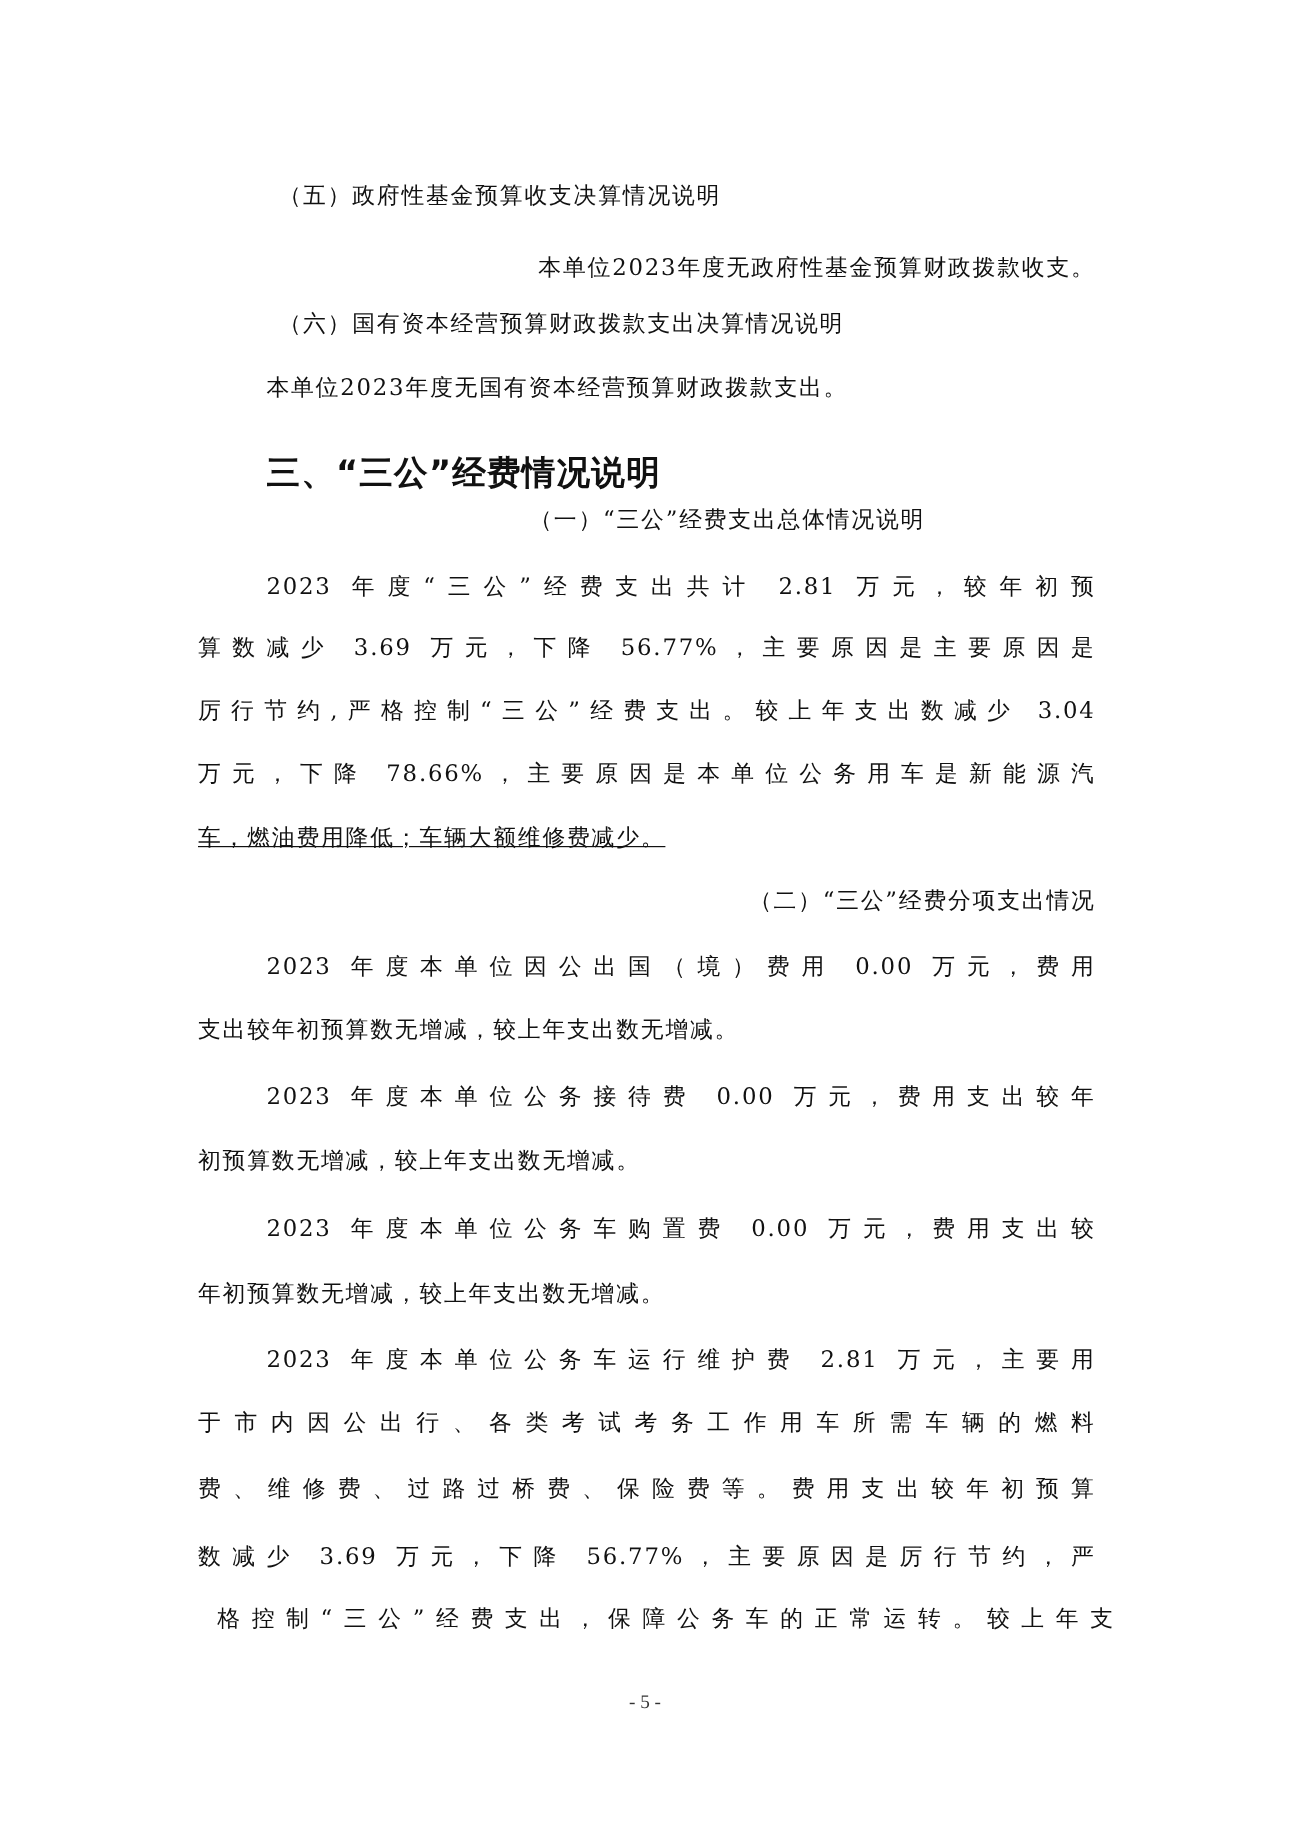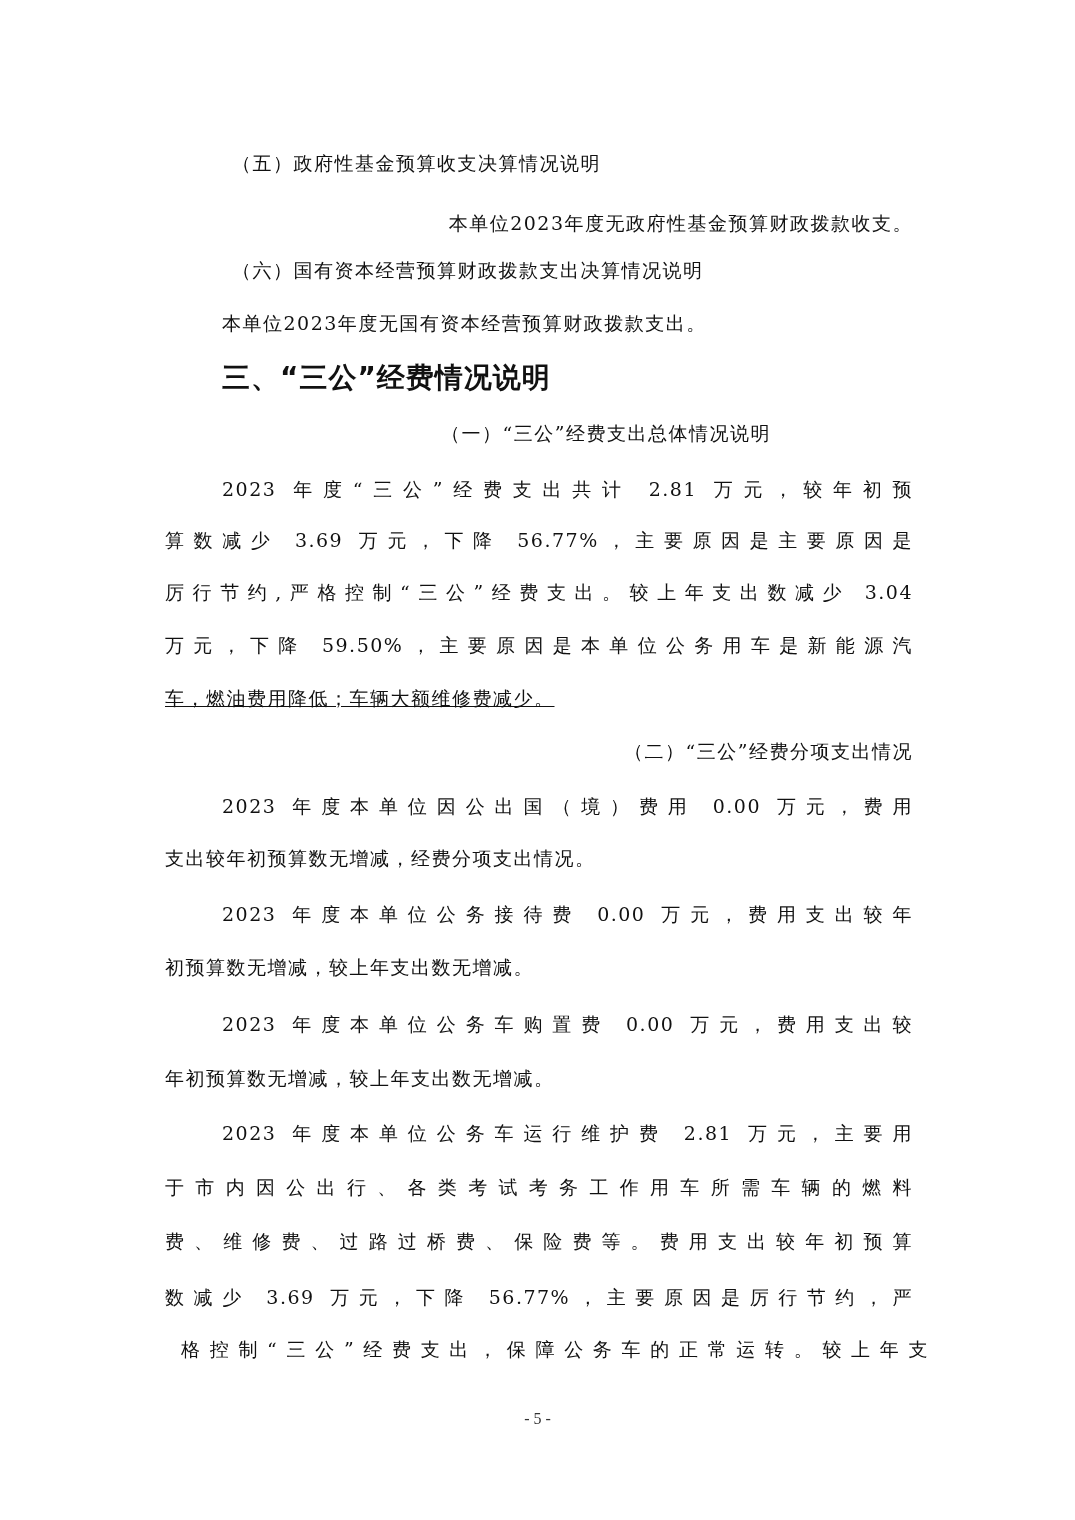--- a/index.html
+++ b/index.html
@@ -3,53 +3,53 @@
   <meta charset="utf-8">
   <style>
     html, body { margin: 0; padding: 0; background: #ffffff; }
     body { width: 1075px; height: 1520px; position: relative; overflow: hidden;
       font-family: "DejaVu Serif", "Liberation Serif", serif; color: #111; }
     .line { position: absolute; left: 165px; width: 748px; font-size: 19px; line-height: 34px;
       white-space: nowrap; letter-spacing: 1.5px; }
     .just { text-align: justify; text-align-last: justify; }
     .ind { left: 222px; width: 691px; }
     .ind2 { left: 232px; }
-    .bold { font-family: "DejaVu Sans", "Liberation Sans", sans-serif; font-weight: bold; font-size: 28px; letter-spacing: 1px; }
+    .bold { font-family: "DejaVu Sans", "Liberation Sans", sans-serif; font-weight: bold; font-size: 28px; letter-spacing: 1px; margin-top: 16px; }
     .pagenum { position: absolute; top: 1410px; left: 0; width: 1075px; text-align: center;
       font-size: 16px; color: #333; font-family: "Liberation Serif", serif; }
   </style>
 </head>
 <body>
 
 <div>
   <div class="line ind2" style="top:146px;">（五）政府性基金预算收支决算情况说明</div>
   <div class="line ind" style="top:206px;text-align:right;">本单位2023年度无政府性基金预算财政拨款收支。</div>
   <div class="line ind2" style="top:253px;">（六）国有资本经营预算财政拨款支出决算情况说明</div>
   <div class="line ind" style="top:306px;">本单位2023年度无国有资本经营预算财政拨款支出。</div>
 
   <div class="line ind bold" style="top:361px;">三、“三公”经费情况说明</div>
   <div class="line ind2" style="top:416px;text-align:center;">（一）“三公”经费支出总体情况说明</div>
 
   <div class="line ind just" style="top:472px;">2023 年度“三公”经费支出共计 2.81 万元，较年初预</div>
   <div class="line just" style="top:523px;">算数减少 3.69 万元，下降 56.77%，主要原因是主要原因是</div>
   <div class="line just" style="top:575px;">厉行节约,严格控制“三公”经费支出。较上年支出数减少 3.04</div>
-  <div class="line just" style="top:628px;">万元，下降 59.50%，主要原因是本单位公务用车是新能源汽</div>
+  <div class="line just" style="top:628px;">万元，下降 78.66%，主要原因是本单位公务用车是新能源汽</div>
   <div class="line" style="top:681px;text-decoration:underline;">车，燃油费用降低；车辆大额维修费减少。</div>
 
   <div class="line ind" style="top:734px;text-align:right;">（二）“三公”经费分项支出情况</div>
 
   <div class="line ind just" style="top:789px;">2023 年度本单位因公出国（境）费用 0.00 万元，费用</div>
-  <div class="line" style="top:841px;">支出较年初预算数无增减，经费分项支出情况。</div>
+  <div class="line" style="top:841px;">支出较年初预算数无增减，较上年支出数无增减。</div>
 
   <div class="line ind just" style="top:897px;">2023 年度本单位公务接待费 0.00 万元，费用支出较年</div>
   <div class="line" style="top:950px;">初预算数无增减，较上年支出数无增减。</div>
 
   <div class="line ind just" style="top:1007px;">2023 年度本单位公务车购置费 0.00 万元，费用支出较</div>
   <div class="line" style="top:1061px;">年初预算数无增减，较上年支出数无增减。</div>
 
   <div class="line ind just" style="top:1116px;">2023 年度本单位公务车运行维护费 2.81 万元，主要用</div>
-  <div class="line just" style="top:1170px;">于市内因公出行、各类考试考务工作用车所需车辆的燃料</div>
+  <div class="line just" style="top:1170px;font-family:Liberation Mono, monospace;">于市内因公出行、各类考试考务工作用车所需车辆的燃料</div>
   <div class="line just" style="top:1224px;">费、维修费、过路过桥费、保险费等。费用支出较年初预算</div>
   <div class="line just" style="top:1280px;">数减少 3.69 万元，下降 56.77%，主要原因是厉行节约，严</div>
   <div class="line just" style="top:1332px;margin-left:16px;">格控制“三公”经费支出，保障公务车的正常运转。较上年支</div>
 
   <div class="pagenum">- 5 -</div>
 </div>
 
 </body></html>

